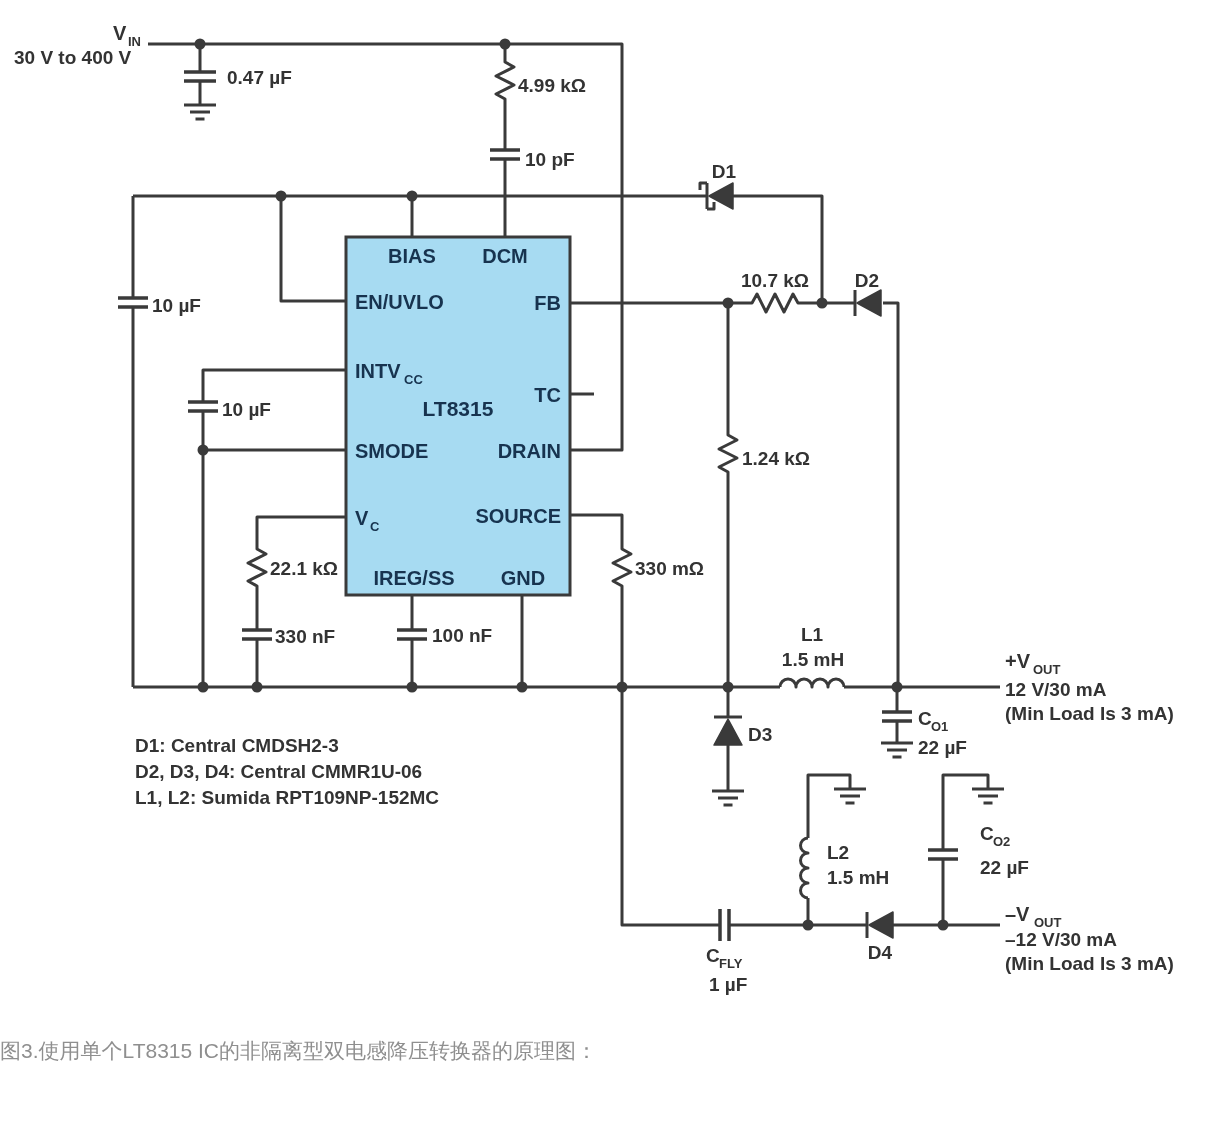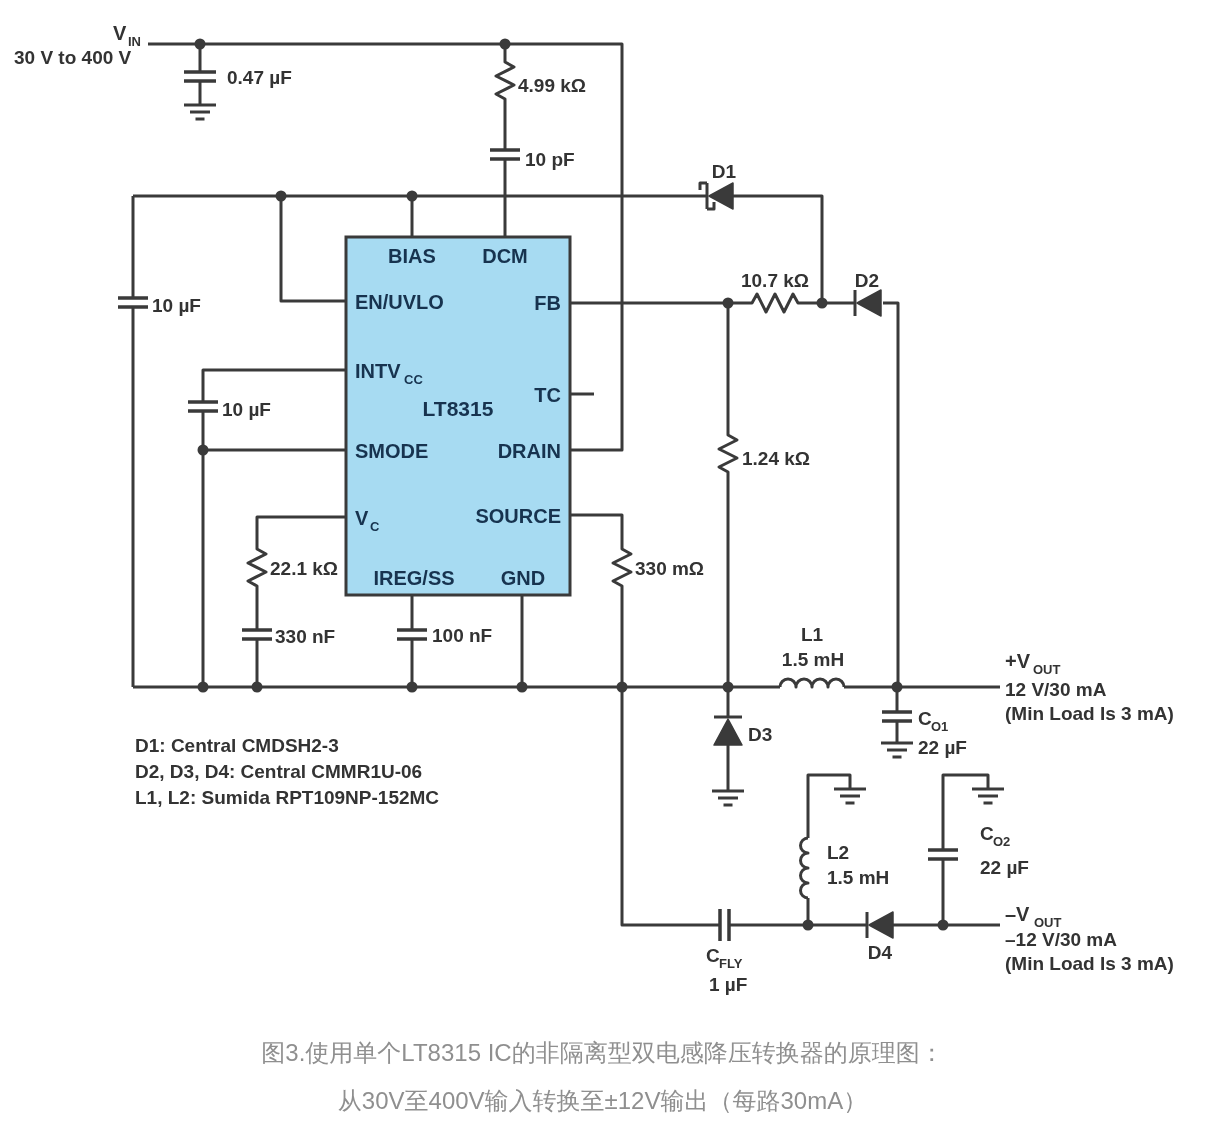--- a/index.html
+++ b/index.html
@@ -11,22 +11,22 @@
   .plates { stroke:var(--wire); fill:none; stroke-width:3.5; }
   .dots   { fill:var(--wire); stroke:none; }
   .dio    { fill:var(--wire); stroke:var(--wire); stroke-width:1.5; stroke-linejoin:round; }
   .icbox  { fill:var(--ic_fill); stroke:var(--wire); stroke-width:3; }
   .lbl  { font-size:19px; fill:var(--label); }
   .pin  { font-size:20px; fill:var(--ic_text); }
   .ttl  { font-size:21px; fill:var(--ic_text); }
   .sub  { font-size:13px; }
   .mid  { text-anchor:middle; }
   .end  { text-anchor:end; }
-  .caption { position:absolute; left:0; width:1205px; text-align:center;
-             color:var(--caption); font-size:24px; white-space:nowrap; }
+  .caption { position:absolute; left:0; width:1205px; text-align:left;
+             color:var(--caption); font-size:21px; white-space:nowrap; }
 </style>
 </head>
 <body>
 
 <div class="stage">
 <svg width="1205" height="1010" viewBox="0 0 1205 1010">
   <defs>
     <path id="gnd" d="M-16,0 H16 M-10,7 H10 M-4.5,14 H4.5"></path>
   </defs>
 
@@ -204,14 +204,13 @@
   </g>
 
   <g>
     <text class="lbl" x="135" y="752">D1: Central CMDSH2-3</text>
     <text class="lbl" x="135" y="778">D2, D3, D4: Central CMMR1U-06</text>
     <text class="lbl" x="135" y="804">L1, L2: Sumida RPT109NP-152MC</text>
   </g>
 </svg>
 
 <div class="caption" style="top:1037px">图3.使用单个LT8315 IC的非隔离型双电感降压转换器的原理图：</div>
-<div class="caption" style="top:1085px">从30V至400V输入转换至±12V输出（每路30mA）</div>
 </div>
 
 </body></html>

